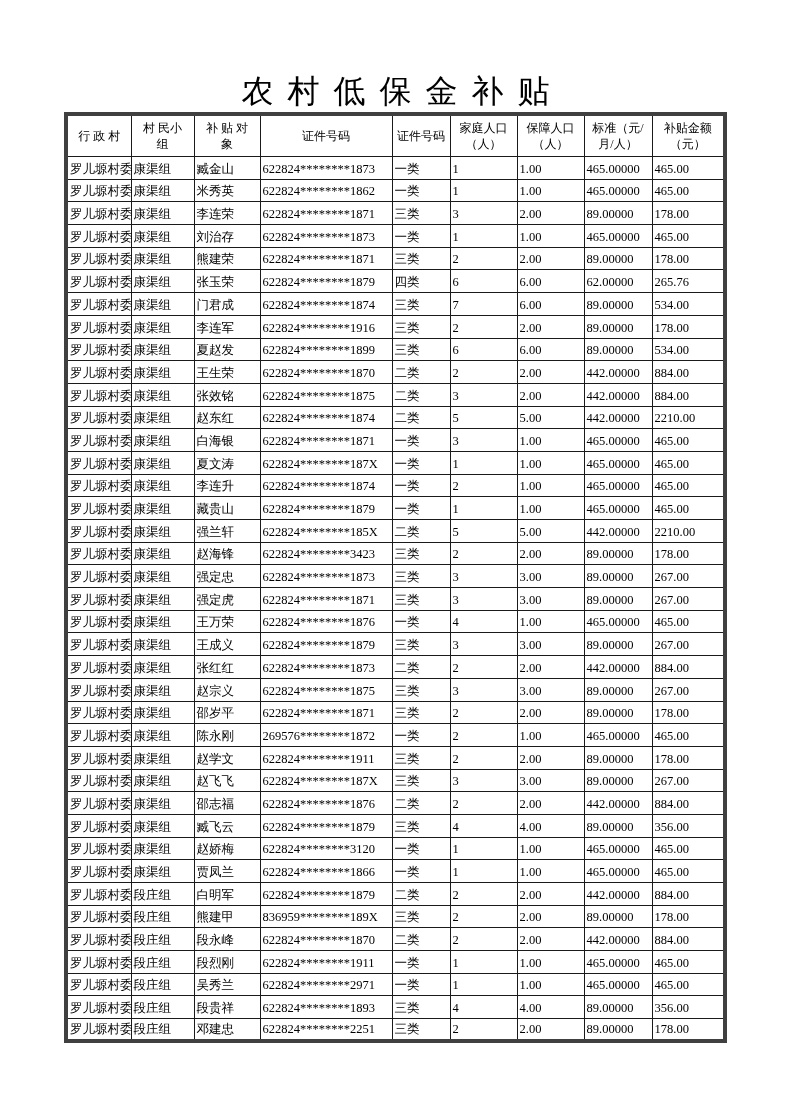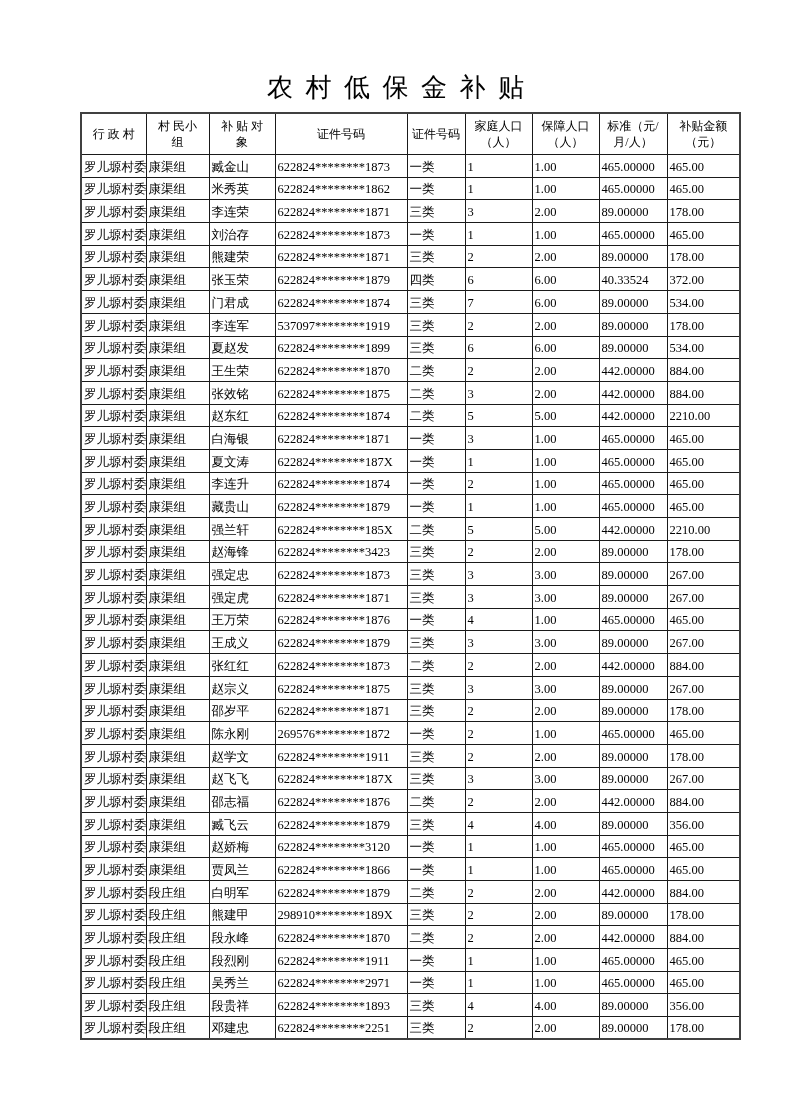--- a/index.html
+++ b/index.html
@@ -12,33 +12,33 @@
     color: #000;
     overflow: hidden;
     margin: 0 auto;
   }
   .doc-title {
     position: absolute;
     top: 70px;
     left: 0;
     width: 100%;
     text-align: center;
-    font-size: 26px;
+    font-size: 32px;
     font-weight: 400;
     letter-spacing: 3px;
     white-space: nowrap;
   }
   table.subsidy {
     position: absolute;
-    left: 80px;
+    left: 64px;
     top: 112px;
     width: 659px;
     border-collapse: collapse;
     table-layout: fixed;
-    border: 2px solid #404040;
+    border: 4px solid #404040;
   }
   table.subsidy th, table.subsidy td {
     border: 1px solid #1a1a1a;
   }
   table.subsidy th {
     font-weight: 400;
     font-size: 12px;
     line-height: 16px;
     text-align: center;
     vertical-align: middle;
@@ -162,39 +162,39 @@
           <td>178.00</td>
         </tr>
         <tr>
           <td>罗儿塬村委</td>
           <td>康渠组</td>
           <td>张玉荣</td>
           <td>622824********1879</td>
           <td>四类</td>
           <td>6</td>
           <td>6.00</td>
-          <td>40.33524</td>
-          <td>372.00</td>
+          <td>62.00000</td>
+          <td>265.76</td>
         </tr>
         <tr>
           <td>罗儿塬村委</td>
           <td>康渠组</td>
           <td>门君成</td>
           <td>622824********1874</td>
           <td>三类</td>
           <td>7</td>
           <td>6.00</td>
           <td>89.00000</td>
           <td>534.00</td>
         </tr>
         <tr>
           <td>罗儿塬村委</td>
           <td>康渠组</td>
           <td>李连军</td>
-          <td>537097********1919</td>
+          <td>622824********1916</td>
           <td>三类</td>
           <td>2</td>
           <td>2.00</td>
           <td>89.00000</td>
           <td>178.00</td>
         </tr>
         <tr>
           <td>罗儿塬村委</td>
           <td>康渠组</td>
           <td>夏赵发</td>
@@ -466,21 +466,21 @@
           <td>二类</td>
           <td>2</td>
           <td>2.00</td>
           <td>442.00000</td>
           <td>884.00</td>
         </tr>
         <tr>
           <td>罗儿塬村委</td>
           <td>段庄组</td>
           <td>熊建甲</td>
-          <td>298910********189X</td>
+          <td>836959********189X</td>
           <td>三类</td>
           <td>2</td>
           <td>2.00</td>
           <td>89.00000</td>
           <td>178.00</td>
         </tr>
         <tr>
           <td>罗儿塬村委</td>
           <td>段庄组</td>
           <td>段永峰</td>

